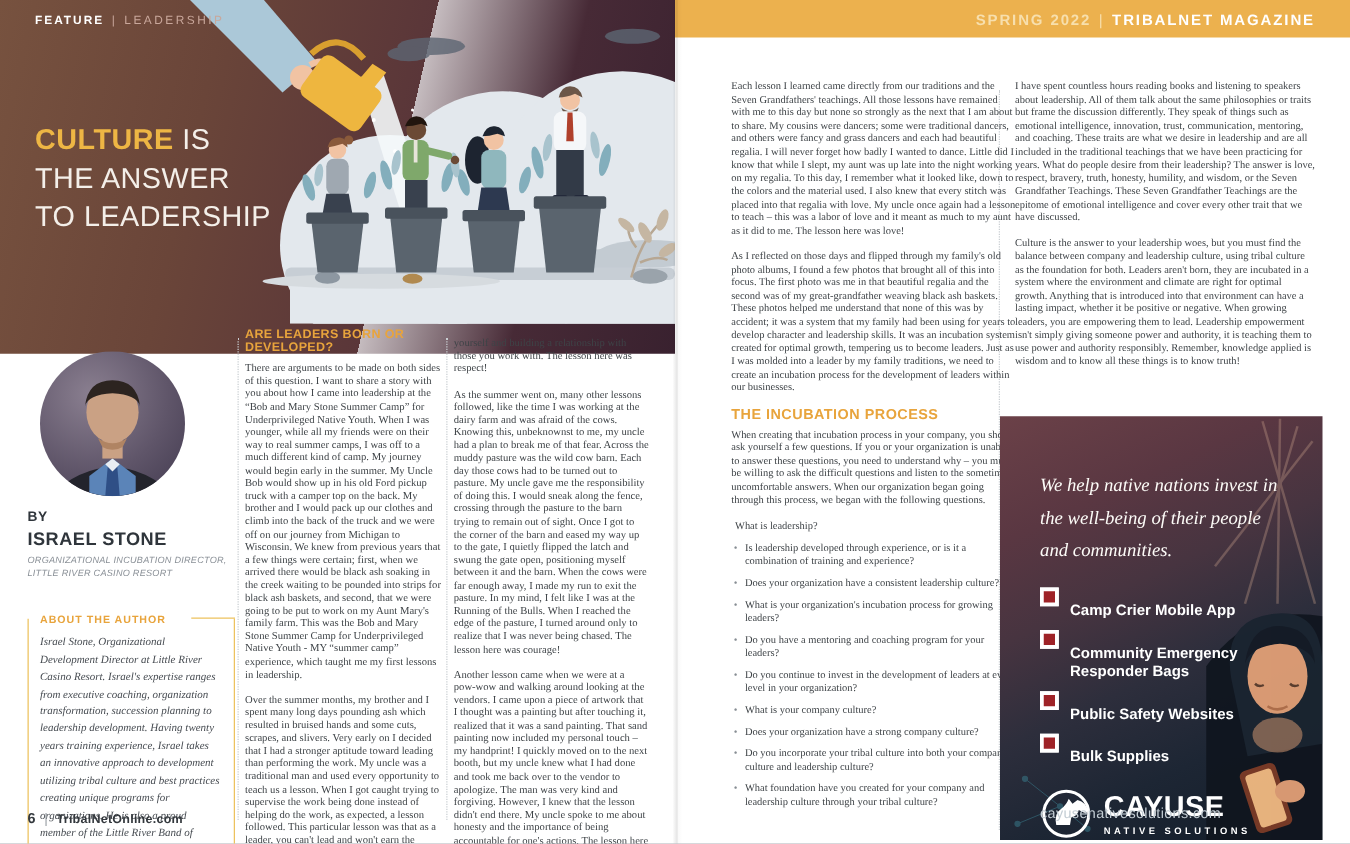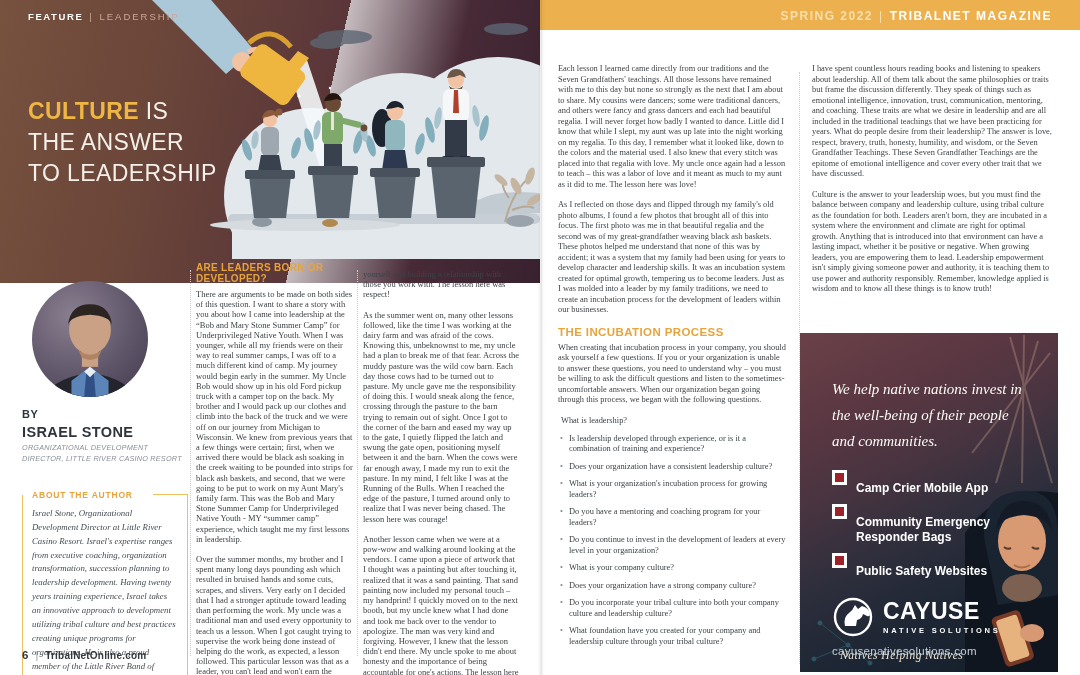--- a/index.html
+++ b/index.html
@@ -27,21 +27,21 @@
   .about-rule{flex:1;height:1px;background:#edc25e;}
   .about-text{font-family:"Liberation Serif",serif;font-style:italic;font-size:8.8px;line-height:1.58;color:#474c52;margin-top:2px;}
   
   .divider{position:absolute;border-left:1px dotted #c9ced2;}
   .div-l1{left:190px;top:270px;height:386px;}
   .div-l2{left:357px;top:270px;height:386px;}
   .div-r{left:799px;top:72px;height:592px;}
   .col{position:absolute;}
   .col-1{left:196px;top:262px;width:158px;}
   .col-2{left:363px;top:269px;width:156px;}
-  .colA{left:558px;top:64px;width:229px;}
+  .colA{left:585px;top:64px;width:229px;}
   .colB{left:812px;top:64px;width:240px;}
   .section-head{font-size:10px;color:#e8a43c;letter-spacing:0.3px;margin:0 0 5px 0;font-weight:bold;}
   .incub-head{font-size:11.5px;color:#e8a43c;letter-spacing:0.4px;margin:3px 0 5px 0;font-weight:bold;}
   .body-p{font-family:"Liberation Serif",serif;font-size:8.5px;line-height:10.2px;color:#3e4347;margin:0 0 10px 0;}
   .colA .body-p,.colB .body-p{font-size:8.4px;line-height:10.5px;}
   .lead-q{font-family:"Liberation Serif",serif;font-size:8.4px;color:#3e4347;margin:3px 0 9px 3px;}
   .q{display:flex;gap:6px;margin:0 0 7px 2px;font-family:"Liberation Serif",serif;font-size:8.4px;line-height:10.5px;color:#3e4347;}
   .q-bullet{color:#878d93;flex:0 0 auto;}
   .footer{position:absolute;left:22px;top:649px;display:flex;align-items:center;gap:7px;color:#33383d;}
   .page-num{font-weight:bold;font-size:11.5px;}
@@ -228,21 +228,21 @@
         <path d="M47 76 L53 76 L55 100 L45 100 Z" fill="#2f4f86"></path>
         <path d="M45 78 l5 -4 5 4 -5 5 Z" fill="#e8edf2"></path>
         <rect x="43" y="60" width="14" height="14" fill="#caa184"></rect>
         <ellipse cx="50" cy="42" rx="18" ry="21" fill="#caa184"></ellipse>
         <path d="M31 38 q2 -18 19 -18 q17 0 19 18 q-2 -8 -19 -9 q-17 1 -19 9 Z" fill="#2c2420"></path>
         <path d="M40 60 q10 7 20 0 l-3 6 q-7 4 -14 0 Z" fill="#b08463"></path>
       </svg>
     </div>
     <div class="by">BY</div>
     <div class="author-name">ISRAEL STONE</div>
-    <div class="author-role">ORGANIZATIONAL DEVELOPMENT DIRECTOR, LITTLE RIVER CASINO RESORT</div>
+    <div class="author-role">ORGANIZATIONAL INCUBATION DIRECTOR, LITTLE RIVER CASINO RESORT</div>
     <div class="about-box">
       <div class="about-head">
         <span class="about-label">ABOUT THE AUTHOR</span>
         <span class="about-rule"></span>
       </div>
       <div class="about-text">Israel Stone, Organizational Development Director at Little River Casino Resort. Israel's expertise ranges from executive coaching, organization transformation, succession planning to leadership development. Having twenty years training experience, Israel takes an innovative approach to development utilizing tribal culture and best practices creating unique programs for organizations. He is also a proud member of the Little River Band of Ottawa Indians.</div>
     </div>
   </aside>
 
   <div class="col col-1">
@@ -383,20 +383,26 @@
             <span class="ad-item-label">Community Emergency Responder Bags</span>
           </div>
 
           <div class="ad-item">
             <span class="chk">
               <span class="chk-fill"></span>
             </span>
             <span class="ad-item-label">Public Safety Websites</span>
           </div>
 
+          <div class="ad-item">
+            <span class="chk">
+              <span class="chk-fill"></span>
+            </span>
+            <span class="ad-item-label">Bulk Supplies</span>
+          </div>
         </div>
       <div class="ad-logo-row">
         <svg width="42" height="42" viewBox="0 0 42 42" aria-hidden="true">
           <circle cx="21" cy="21" r="18" fill="none" stroke="#ffffff" stroke-width="2.4"></circle>
           <path d="M13 30 q-2 -9 4 -13 q4 -3 6 -8 l3 4 4 -3 q7 2 8 8 q0 3 -3 2 l-4 -2 q-1 5 -6 6 l-1 6 Z" fill="#ffffff"></path>
         </svg>
         <div>
           <div class="brand">CAYUSE</div>
           <div class="brand-sub">NATIVE SOLUTIONS</div>
         </div>

